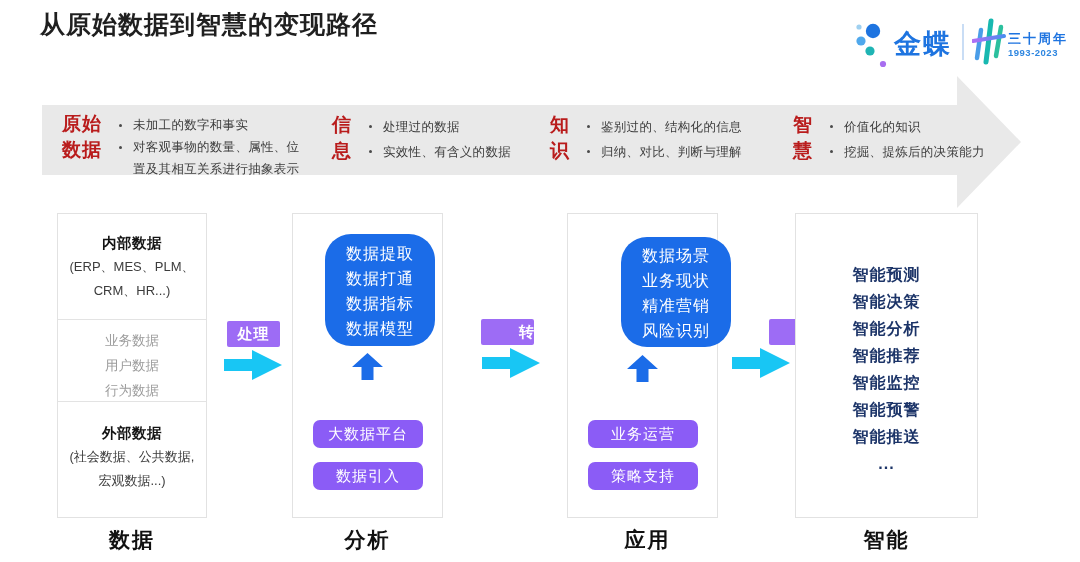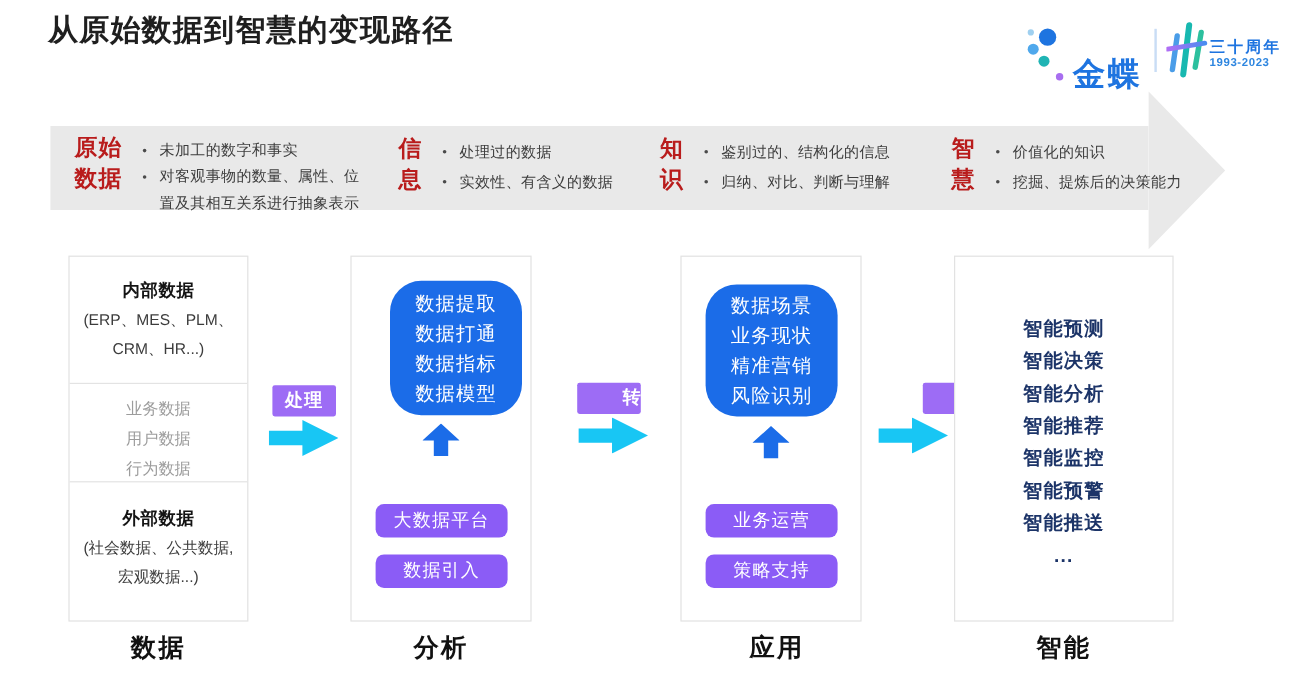--- a/index.html
+++ b/index.html
@@ -4,21 +4,21 @@
 <style>
   * { margin:0; padding:0; box-sizing:border-box; }
   html,body { background:#ffffff; }
   body { font-family:"Liberation Sans","DejaVu Sans",sans-serif; }
   .page { position:relative; width:1080px; height:562px; background:#fff; overflow:hidden; }
 
   
   .title { position:absolute; left:40px; top:8px; font-size:25px; font-weight:bold; color:#1f1f1f; letter-spacing:1px;text-align:right; }
   .logo { position:absolute; left:850px; top:14px; width:220px; height:58px; }
   .logo-dots { position:absolute; left:2px; top:4px; }
-  .brand-text { position:absolute; left:44px; top:12px; font-size:27px; font-weight:bold; color:#1e74e0; letter-spacing:2px;margin-top:18px; }
+  .brand-text { position:absolute; left:44px; top:12px; font-size:27px; font-weight:bold; color:#1e74e0; letter-spacing:2px; }
   .logo-divider { position:absolute; left:112px; top:10px; width:2px; height:36px; background:#c9ddf5; }
   .logo-emblem { position:absolute; left:122px; top:2px; }
   .logo-anniv { position:absolute; left:158px; top:16px; font-size:13px; font-weight:bold; color:#1e74e0; letter-spacing:2px; }
   .logo-years { position:absolute; left:158px; top:33px; font-size:9.5px; font-weight:bold; color:#2e86e0; letter-spacing:0.5px; }
 
   
   .banner-body { position:absolute; left:42px; top:105px; width:915px; height:70px; background:#e9e9e9; }
   .banner-head { position:absolute; left:957px; top:76px; width:64px; height:132px; }
   .stage { position:absolute; display:flex; align-items:flex-start; }
   .stage-term { font-size:19px; font-weight:bold; color:#b91c1c; line-height:26px; letter-spacing:1px; white-space:nowrap; }
@@ -42,21 +42,21 @@
   .sec-top { height:106px; border-bottom:1px solid #e3e3e3; padding-top:17px; }
   .sec-mid { height:82px;  border-bottom:1px solid #e3e3e3; padding-top:8px; }
   .sec-heading { font-size:14.5px; font-weight:bold; color:#141414; line-height:24px; letter-spacing:0.5px; }
   .sec-line { font-size:13px; color:#3c3c3c; line-height:24px; }
   .sec-mid .sec-line { color:#9c9c9c; font-size:13.5px; line-height:25px; }
   .sec-bot { padding-top:19px; }
 
   .blue-panel { position:absolute; left:20px; width:110px; border-radius:26px; background:#1b6ce8; color:#fff; text-align:center; }
   .blue-panel .p-line { font-size:16px; line-height:25px; letter-spacing:1px; }
   .box2 .blue-panel { top:20px; height:112px; padding-top:7px;margin-left:12px; }
-  .box3 .blue-panel { top:23px; height:110px; padding-top:6px; }
+  .box3 .blue-panel { top:23px; height:110px; padding-top:6px;margin-left:33px; }
   .up-arrow { position:absolute; left:59px; top:139px; }
   .box3 .up-arrow { top:141px; }
   .pill-btn { position:absolute; left:20px; width:110px; height:28px; border-radius:7px; background:#8b5cf6; color:#fff; font-size:15px; line-height:28px; text-align:center; letter-spacing:1px; }
   .btn-a { top:206px; }
   .btn-b { top:248px; }
 
   .smart-list { padding-top:47px; text-align:center; }
   .smart-item { font-size:16px; font-weight:bold; color:#1c3468; line-height:27px; letter-spacing:1px; }
 
   

